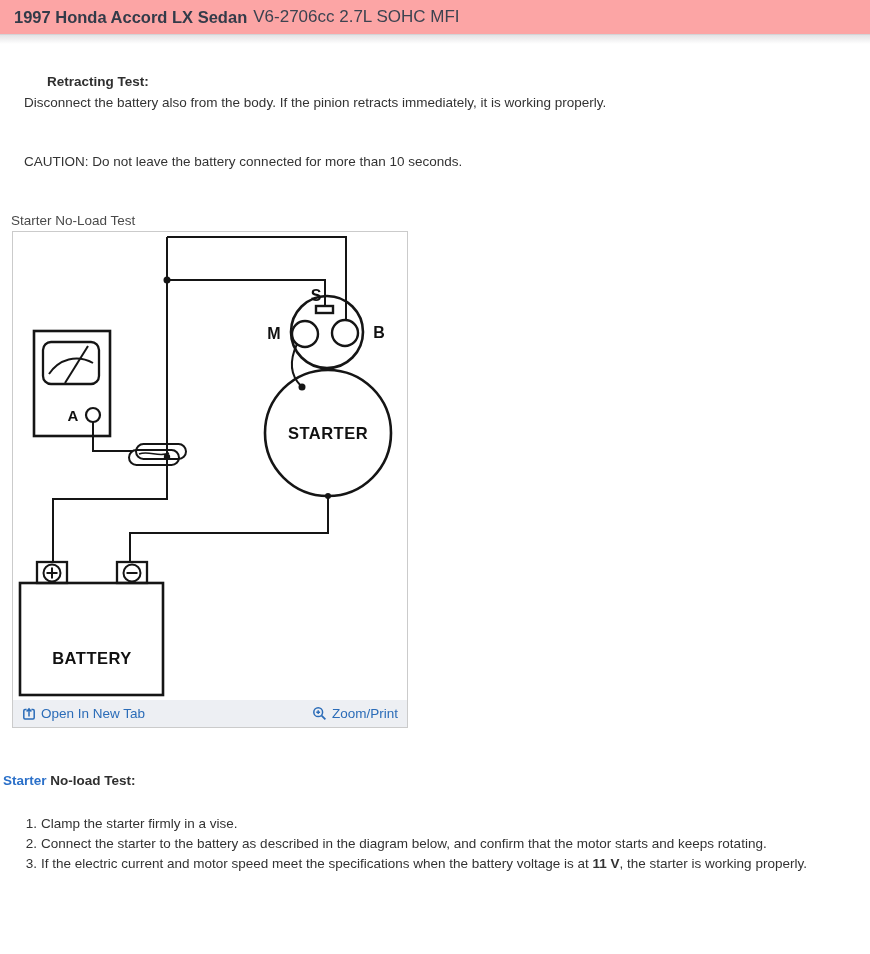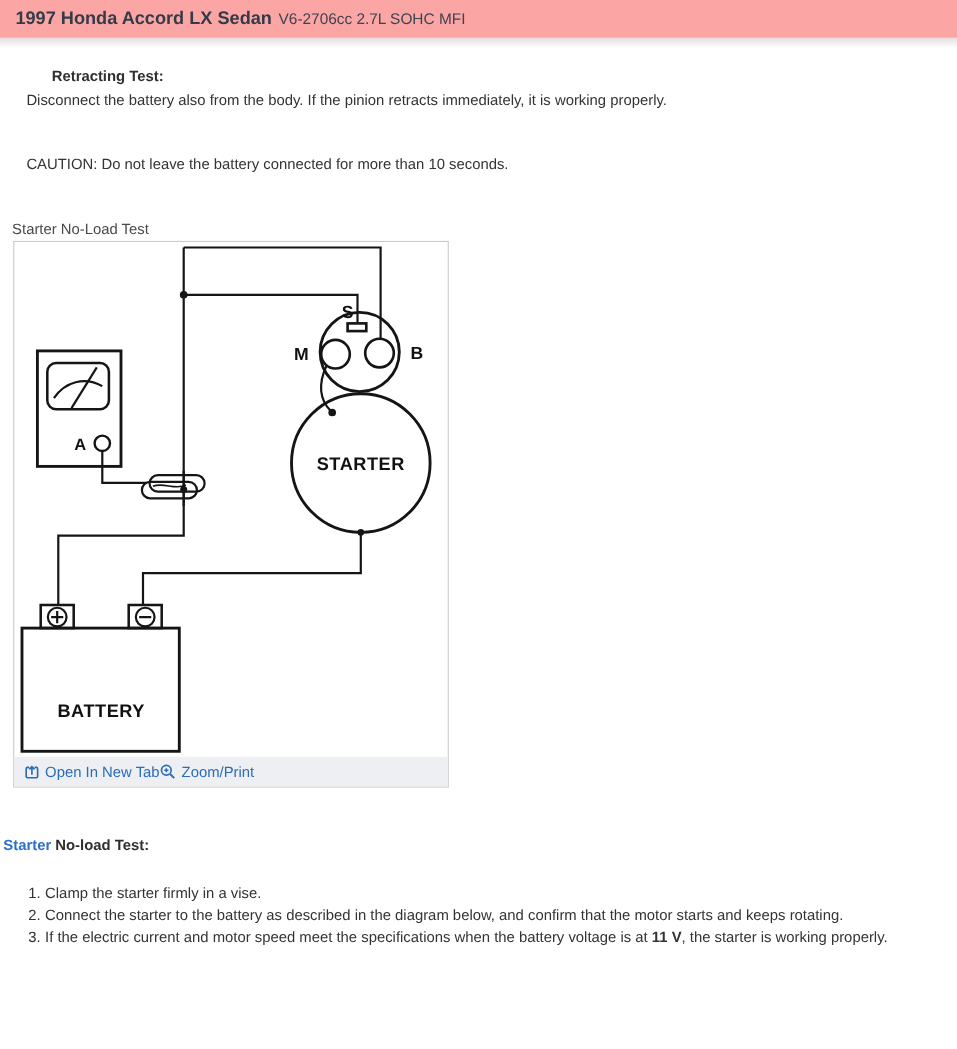--- a/index.html
+++ b/index.html
@@ -11,36 +11,36 @@
   
   .titlebar{
     height:34px;background:#fca5a5;border-bottom:1px solid #d4d4d7;
     display:flex;align-items:center;padding-left:14px;position:relative;
   }
   .titlebar::after{
     content:"";position:absolute;left:0;right:0;top:35px;height:9px;
     background:linear-gradient(#e3e3e5,rgba(255,255,255,0));pointer-events:none;
   }
   .titlebar .t-bold{font-weight:bold;font-size:16.5px;color:#333b49;}
-  .titlebar .t-rest{font-weight:normal;font-size:14px;color:#3c4350;margin-left:6px;}
+  .titlebar .t-rest{font-weight:normal;font-size:17px;color:#3c4350;margin-left:6px;}
 
   main{padding-top:27px;}
-  .sec-heading{font-weight:bold;color:#2f2f2f;margin:0 0 6px 14px;padding-left:33px;}
+  .sec-heading{font-weight:bold;color:#2f2f2f;margin:12px 0 6px 14px;padding-left:33px;}
   .body-line{margin:0 0 0 24px;white-space:nowrap;}
   .caution-line{margin:44px 0 0 24px;white-space:nowrap;}
   .caution-line .b{font-weight:normal;}
 
   .fig-caption{margin:44px 0 3px 11px;color:#4a4a4a;}
   .figure{
     margin-left:12px;width:394px;border:1px solid #cbcbcb;background:#ffffff;
   }
   .fig-img{display:block;}
   .fig-bar{
     height:27px;background:#edeff3;display:flex;align-items:center;
-    justify-content:flex-start;padding:0 9px;
+    justify-content:space-between;padding:0 9px;
   }
   .fig-link{
     display:flex;align-items:center;gap:5px;color:#2b6cb8;text-decoration:none;
     cursor:pointer;font-size:13.5px;
   }
   .fig-link svg{display:block;}
 
   .noload-heading{margin:45px 0 0 3px;font-weight:bold;color:#2f2f2f;}
   .noload-heading .link{color:#2b70c9;cursor:pointer;}
 

